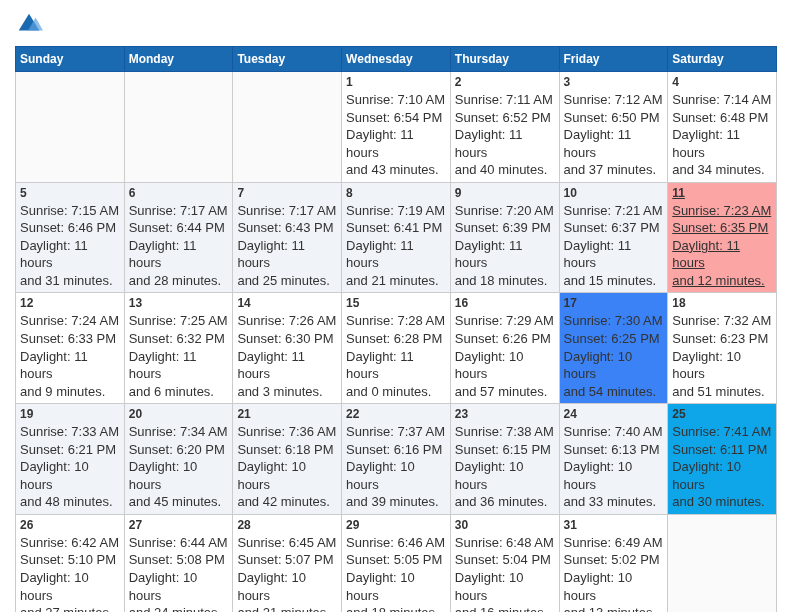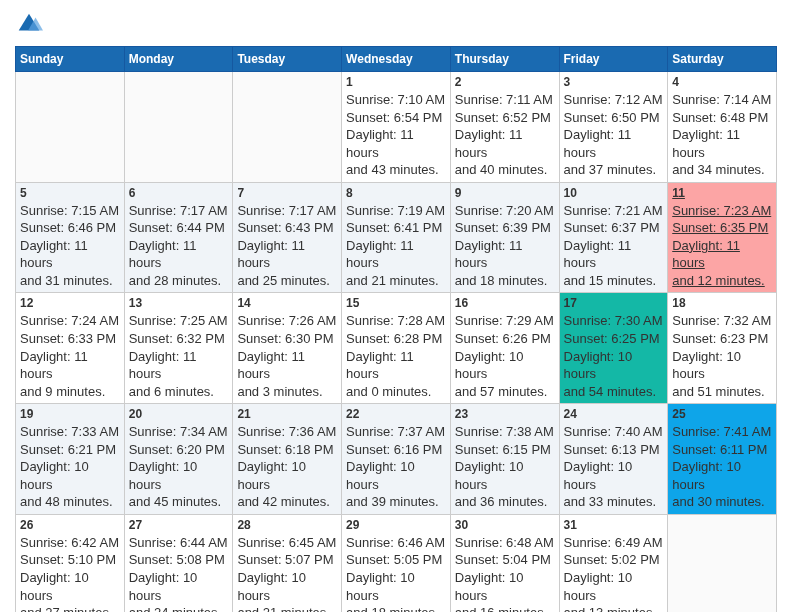--- a/index.html
+++ b/index.html
@@ -241,21 +241,21 @@
 Daylight: 11 hours
 and 0 minutes.</div>
           </td>
           <td style="background: rgb(255, 255, 255);">
             <span class="day-number">16</span>
             <div class="cell-info" style="white-space: pre-line;">Sunrise: 7:29 AM
 Sunset: 6:26 PM
 Daylight: 10 hours
 and 57 minutes.</div>
           </td>
-          <td style="background: #14b8a6;">
+          <td style="background: #3b82f6;">
             <span class="day-number">17</span>
             <div class="cell-info" style="white-space: pre-line;">Sunrise: 7:30 AM
 Sunset: 6:25 PM
 Daylight: 10 hours
 and 54 minutes.</div>
           </td>
           <td style="background: rgb(255, 255, 255);">
             <span class="day-number">18</span>
             <div class="cell-info" style="white-space: pre-line;">Sunrise: 7:32 AM
 Sunset: 6:23 PM

